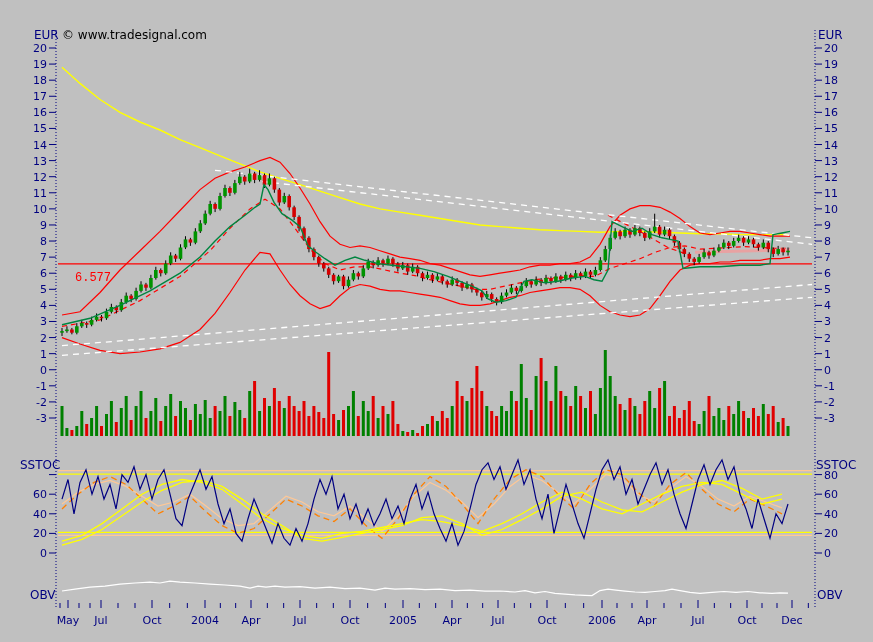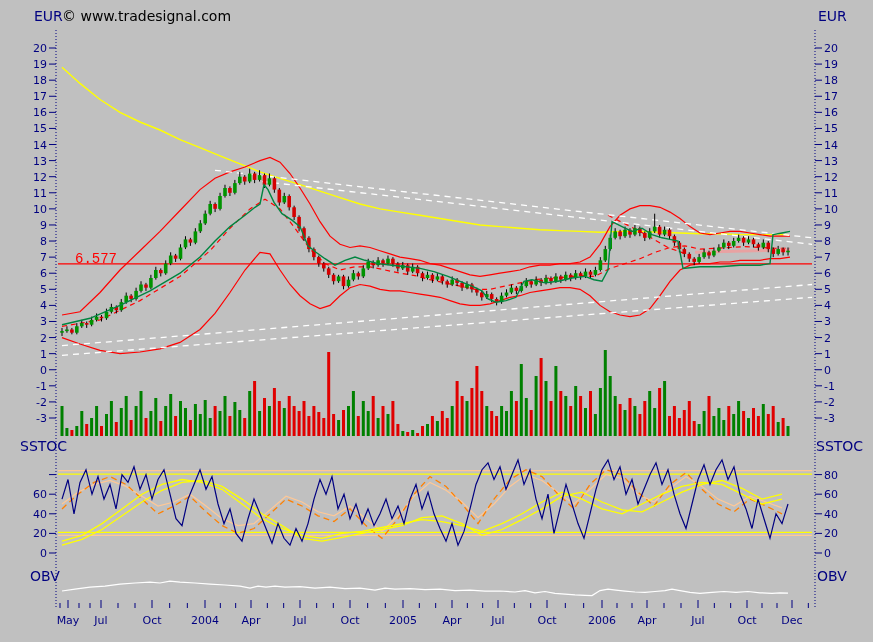--- a/index.html
+++ b/index.html
@@ -1,21 +1,21 @@
 <!DOCTYPE html>
 <html><head>
 <meta charset="utf-8">
 <style>
   html,body{margin:0;padding:0;}
   body{
     width:873px;height:642px;overflow:hidden;position:relative;
     background:#c0c0c0;
     font-family:"DejaVu Sans",sans-serif;
   }
-  .lbl{position:absolute;font-size:14px;color:#000080;white-space:nowrap;}
+  .lbl{position:absolute;font-size:12px;color:#000080;white-space:nowrap;margin-top:20px;}
   .lbl.black{color:#000000;text-align:center;}
   .lbl.red{color:#ff0000;font-family:Liberation Mono, monospace;}
   #chart-svg{position:absolute;left:0;top:0;}
   svg text{font-family:"DejaVu Sans",sans-serif;font-size:11px;fill:#000080;}
 </style>
 </head>
 <body>
 
 <div class="lbl" style="left:34px;top:8px;">EUR</div>
 <div class="lbl black" style="left:62px;top:8px;">© www.tradesignal.com</div>

